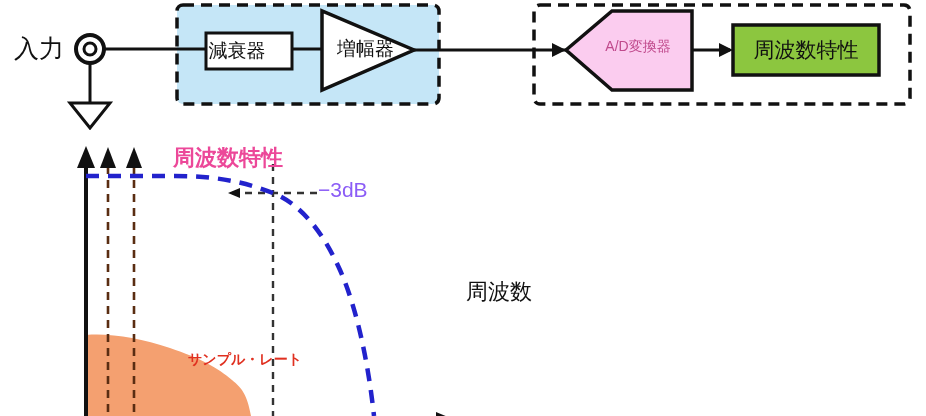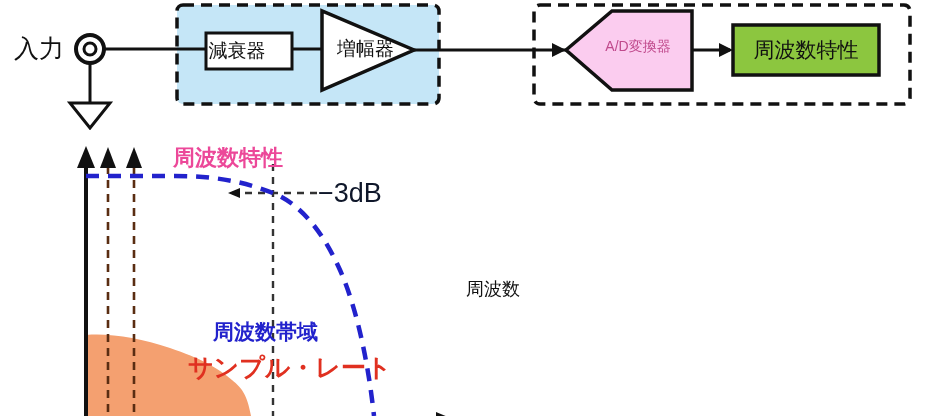--- a/index.html
+++ b/index.html
@@ -109,23 +109,22 @@
 
       <line x1="142" y1="357" x2="104" y2="312" stroke="#111111" stroke-width="3.4"></line>
       <polygon points="99,303 112,316 96,318" fill="#111111"></polygon>
 
       <line x1="176" y1="330" x2="136" y2="305" stroke="#111111" stroke-width="3.4"></line>
       <polygon points="130,299 144,309 128,313" fill="#111111"></polygon>
     </svg>
 
     <div class="abs blocklabel" style="left:173px; top:13px; font-size:22px; font-weight:bold; color:#ec4899;">周波数特性</div>
 
-    <div class="abs blocklabel" style="left:318px; top:48px; font-size:27px; color:#0f172a;">−3dB</div>
+    <div class="abs blocklabel" style="left:318px; top:48px; font-size:21px; color:#8b5cf6;">−3dB</div>
 
-    <div class="abs blocklabel" style="left:466px; top:147px; font-size:18px; color:#111111;">周波数</div>
+    <div class="abs blocklabel" style="left:466px; top:147px; font-size:22px; color:#111111;">周波数</div>
 
-    <div class="abs blocklabel" style="left:213px; top:188px; font-size:21px; font-weight:bold; color:#2222CC;">周波数帯域</div>
 
-    <div class="abs blocklabel" style="left:188px; top:221px; font-size:25px; font-weight:bold; color:#E03020;">サンプル・レート</div>
+    <div class="abs blocklabel" style="left:188px; top:221px; font-size:14px; font-weight:bold; color:#E03020;">サンプル・レート</div>
 
   </div>
 
 </div>
 
 </body></html>

